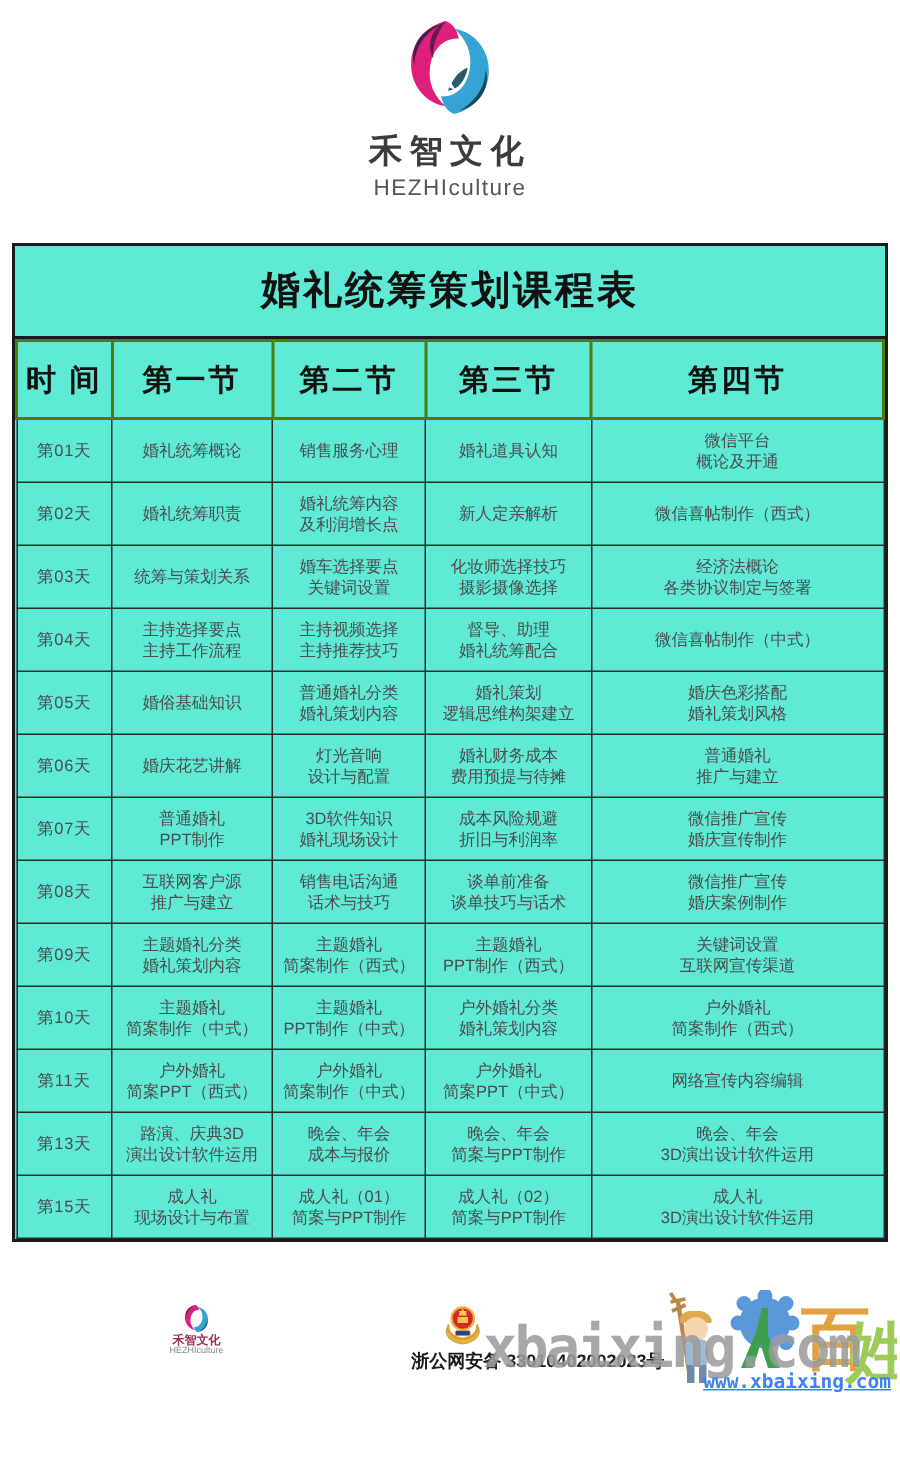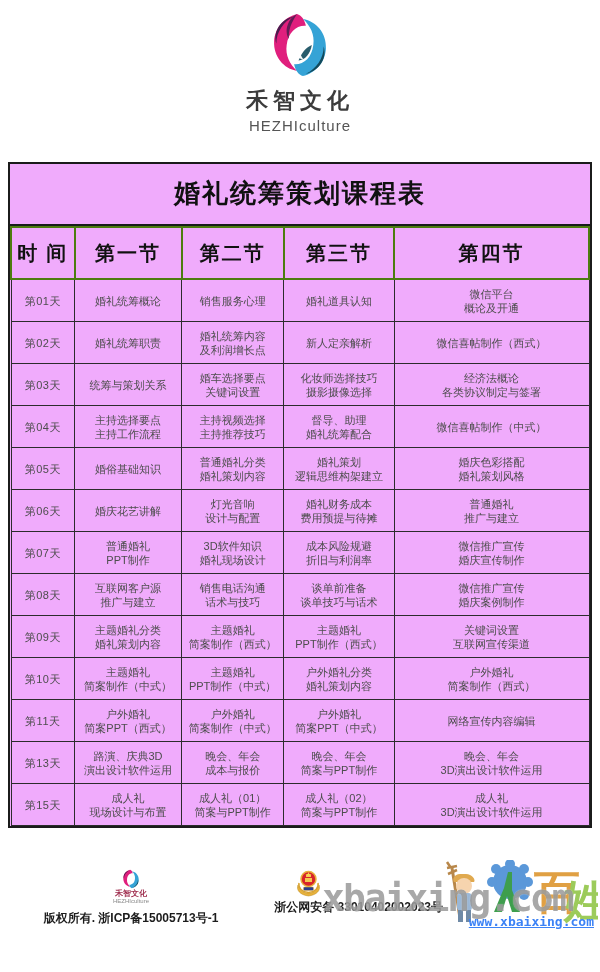--- a/index.html
+++ b/index.html
@@ -6,21 +6,21 @@
   body{
     width:600px;height:972px;background:#ffffff;position:relative;overflow:hidden;
     font-family:"Liberation Sans","DejaVu Sans",sans-serif;
   }
   
   .brand{padding-top:8px;text-align:center;}
   .brand svg{display:block;margin:0 auto;}
   .brand-cn{font-size:22px;font-weight:bold;color:#3c3c3c;letter-spacing:5px;margin-top:4px;}
   .brand-en{font-size:15px;color:#555;letter-spacing:1px;margin-top:1px;}
   
-  .table-outer{margin:28px 8px 0 8px;border:2px solid #1b1b1b;background:#f0abfc;}
+  .table-outer{margin:28px 8px 0 8px;border:2px solid #1b1b1b;background:#5eead4;}
   .table-title{
     height:60px;line-height:60px;text-align:center;
     font-family:"Liberation Serif","DejaVu Serif",serif;
     font-size:26px;font-weight:bold;color:#111;
     border-bottom:2px solid #1b1b1b;letter-spacing:2px;
   }
   table.course{width:100%;border-collapse:collapse;table-layout:fixed;}
   table.course th{
     border:2px solid #4d7c0f;height:48px;
     font-family:Liberation Serif, serif;
@@ -343,21 +343,20 @@
 <footer class="footer">
   <div class="f-left">
     <svg width="22" height="22" viewBox="0 0 100 100">
       <path d="M46,8 C30,12 16,26 15,45 C14,66 28,82 46,85 C36,76 30,64 32,50 C34,33 45,23 58,24 C56,15 52,10 46,8 Z" fill="#e01f7d"></path>
       <path d="M42,11 C28,18 18,32 18,48 C13,32 24,15 42,11 Z" fill="#4b1c4e"></path>
       <path d="M54,92 C70,88 84,74 85,55 C86,34 72,18 54,15 C64,24 70,36 68,50 C66,67 55,77 42,76 C44,85 48,90 54,92 Z" fill="#35a3d6"></path>
       <path d="M58,89 C72,82 82,68 82,52 C87,68 76,85 58,89 Z" fill="#124a5c"></path>
     </svg>
     <div class="f-mini-cn">禾智文化</div>
     <div class="f-mini-en">HEZHIculture</div>
-    <div class="f-copy">版权所有. 浙ICP备15005713号-1</div>
   </div>
 
   <div class="f-mid">
     <svg width="27" height="30" viewBox="0 0 54 60">
 
       <path d="M6,34 C2,44 10,54 27,56 C44,54 52,44 48,34 C44,46 36,50 27,50 C18,50 10,46 6,34 Z" fill="#e8b23c" stroke="#b98a20" stroke-width="1"></path>
       <path d="M8,30 C6,40 14,48 27,49 C40,48 48,40 46,30" fill="none" stroke="#d9a22e" stroke-width="3"></path>
 
       <circle cx="27" cy="22" r="15" fill="#d8242a" stroke="#e8b23c" stroke-width="3"></circle>
 

